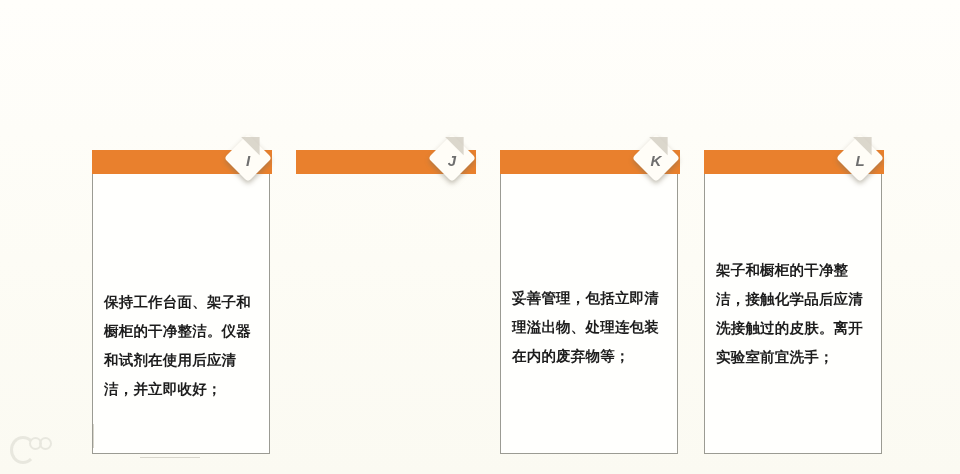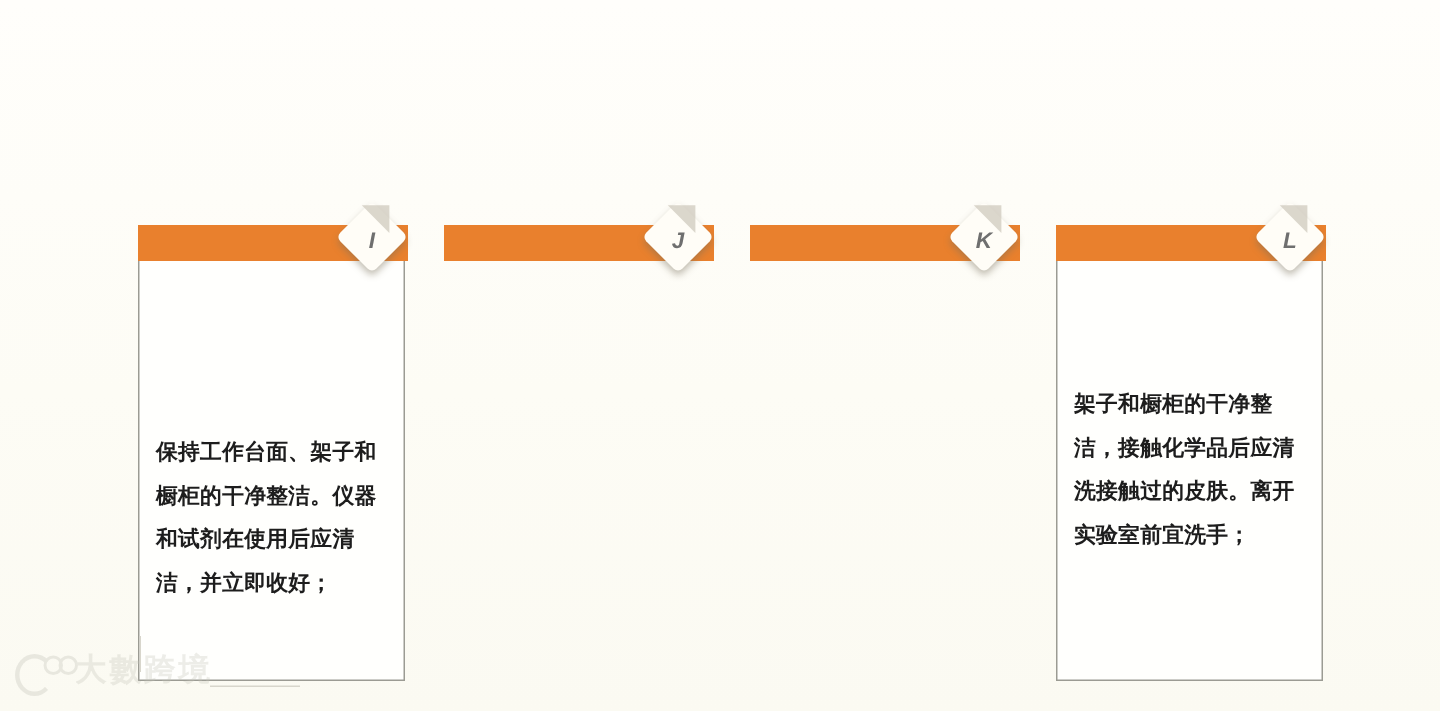--- a/index.html
+++ b/index.html
@@ -249,20 +249,23 @@
       <div class="card-bar"></div>
       <div class="badge">
         <div class="badge-shape"></div>
         <div class="badge-fold"></div>
         <div class="badge-letter">J</div>
       </div>
     </div>
 
     <div class="card card-2">
       <div class="card-bar"></div>
+      <div class="card-body">
+        <div class="card-text">妥善管理，包括立即清理溢出物、处理连包装在内的废弃物等；</div>
+      </div>
       <div class="badge">
         <div class="badge-shape"></div>
         <div class="badge-fold"></div>
         <div class="badge-letter">K</div>
       </div>
     </div>
 
     <div class="card card-3">
       <div class="card-bar"></div>
       <div class="card-body">
@@ -276,18 +279,17 @@
     </div>
 
   </div>
 
   <div class="watermark">
     <div class="wm-glyph">
       <div class="wm-c"></div>
       <div class="wm-eye wm-eye-a"></div>
       <div class="wm-eye wm-eye-b"></div>
     </div>
-    <div class="wm-text">大數跨境</div>
   </div>
   <div class="wm-line-v"></div>
   <div class="wm-line-h"></div>
 
 </div>
 
 </body></html>

